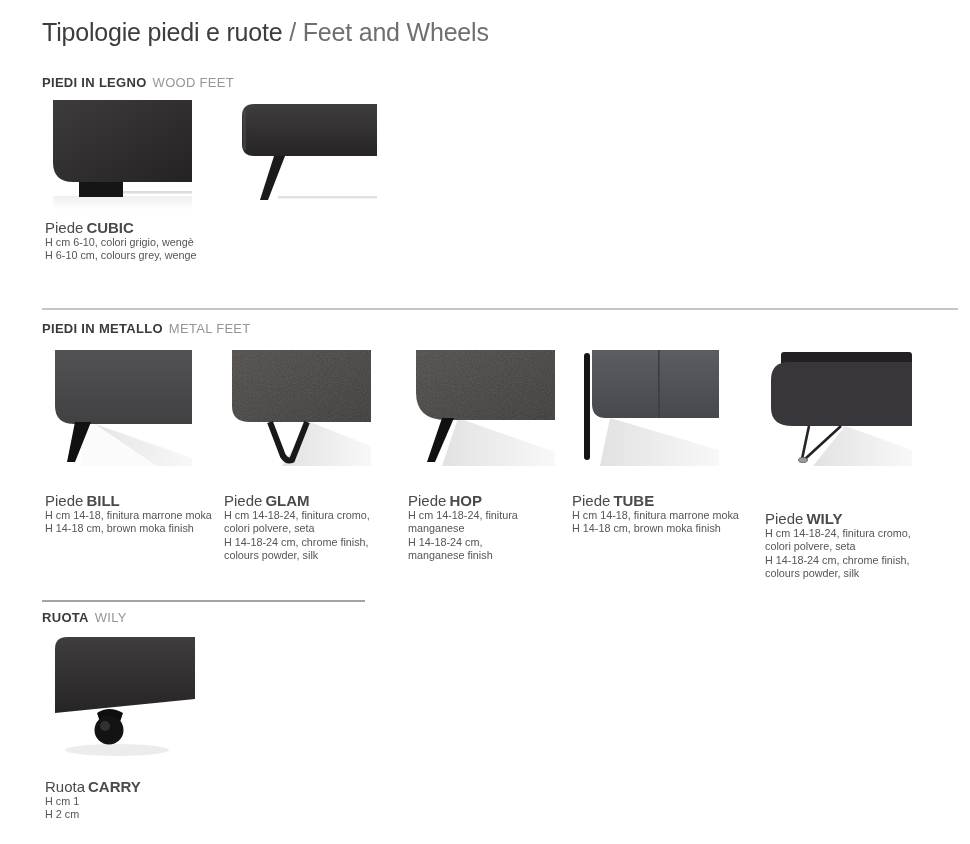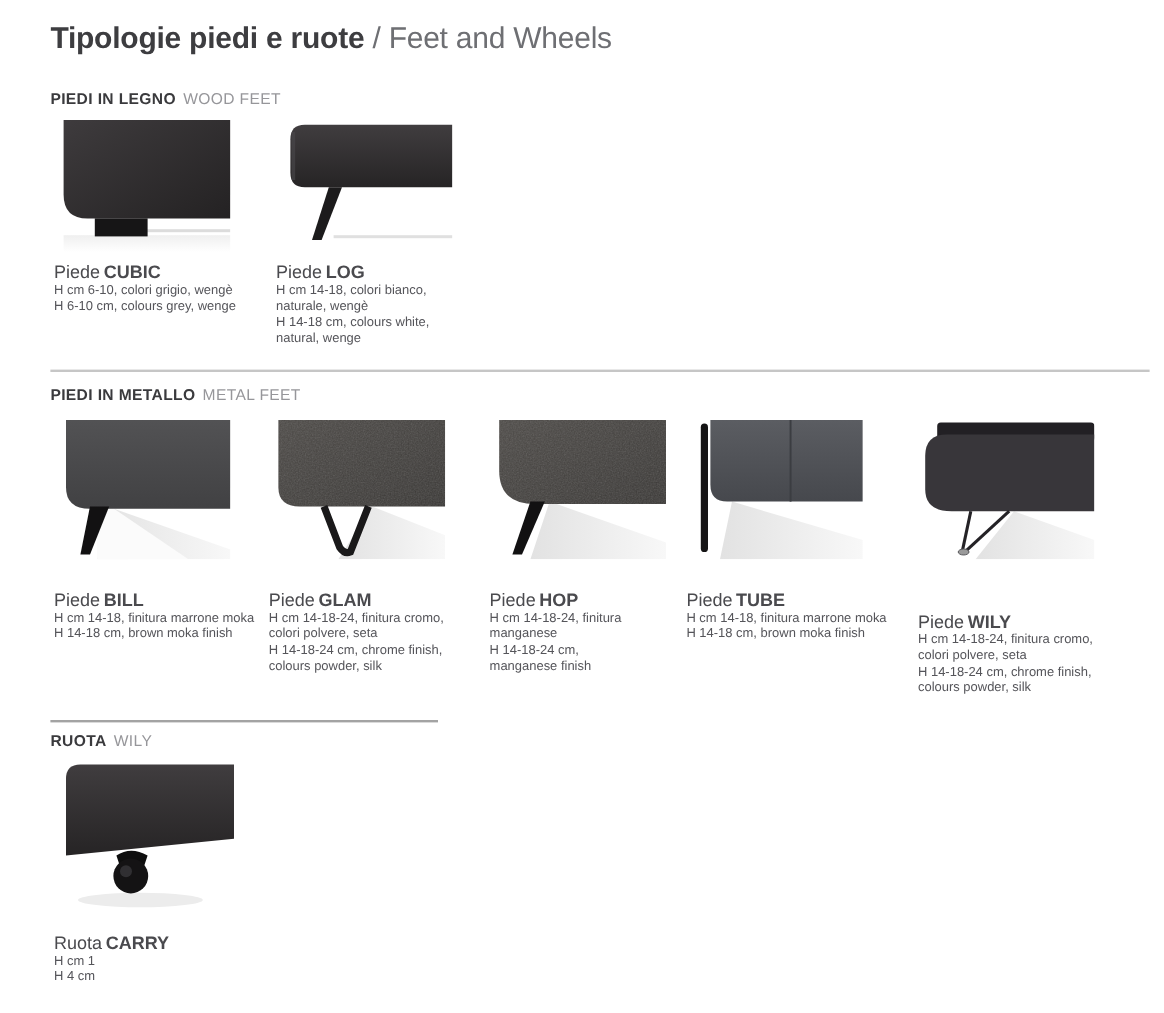--- a/index.html
+++ b/index.html
@@ -1,19 +1,19 @@
 <!DOCTYPE html>
 <html><head>
 <meta charset="utf-8">
 <style>
   html,body{margin:0;padding:0;background:#ffffff;}
   .page{position:relative;width:970px;height:844px;background:#ffffff;overflow:hidden;
         font-family:"Liberation Sans", sans-serif;color:#4c4c4f;}
   .title{position:absolute;left:42px;top:18px;font-size:25px;letter-spacing:-0.2px;white-space:nowrap;}
-  .title .t-it{color:#3d3d40;font-weight:700;}
+  .title .t-it{color:#3d3d40;font-weight:400;}
   .title .t-sep,.title .t-en{color:#6e6f73;font-weight:400;}
   .sec-h{position:absolute;font-size:13px;letter-spacing:0.3px;white-space:nowrap;}
   .sec-h .h-it{color:#3a3a3d;font-weight:700;}
   .sec-h .h-en{color:#96969a;font-weight:400;margin-left:6px;}
   .divider{position:absolute;height:2px;background:#c6c6c6;}
   .divider.dark{height:2px;background:#a3a3a3;}
   .photo{position:absolute;}
   .photo svg{display:block;}
   .cap{position:absolute;font-size:10.8px;line-height:13.6px;color:#55555a;}
   .cap-name{font-size:15px;color:#4a4a4e;margin-bottom:1px;}
@@ -88,27 +88,20 @@
       <rect x="13" y="10" width="3" height="40" fill="#4b494c" opacity="0.6"></rect>
       <polygon points="44,56 55,56 38,100 30,100" fill="#1c1b1c"></polygon>
     </svg>
   </div>
 
   <div class="cap" style="left:45px;top:221px">
     <div class="cap-name"><span>Piede</span><b>CUBIC</b></div>
     <span class="line it">H cm 6-10, colori grigio, wengè</span>
     <span class="line en">H 6-10 cm, colours grey, wenge</span>
   </div>
-  <div class="cap" style="left:230px;top:221px">
-    <div class="cap-name"><span>Piede</span><b>LOG</b></div>
-    <span class="line it">H cm 14-18, colori bianco,</span>
-    <span class="line it">naturale, wengè</span>
-    <span class="line en">H 14-18 cm, colours white,</span>
-    <span class="line en">natural, wenge</span>
-  </div>
 
   <div class="divider" style="left:42px;top:308px;width:916px"></div>
 
   <div class="sec-h" style="left:42px;top:321px">
     <span class="h-it">PIEDI IN METALLO</span><span class="h-en">METAL FEET</span>
   </div>
 
   <div class="photo" style="left:45px;top:348px">
     <svg width="147" height="118" viewBox="0 0 147 118">
       <polygon points="50,76 147,110 147,118 36,118" fill="url(#gShadow)"></polygon>
@@ -196,16 +189,16 @@
       <path d="M10,16 Q10,4 22,4 L150,4 L150,66 L10,80 Z" fill="url(#gDark2)"></path>
       <path d="M52,80 Q64,72 78,80 L74,92 Q64,86 56,92 Z" fill="#0e0e0e"></path>
       <circle cx="64" cy="97" r="14.5" fill="#141314"></circle>
       <circle cx="60" cy="93" r="5" fill="#3c3c3e" opacity="0.7"></circle>
     </svg>
   </div>
 
   <div class="cap" style="left:45px;top:780px">
     <div class="cap-name"><span>Ruota</span><b>CARRY</b></div>
     <span class="line it">H cm 1</span>
-    <span class="line en">H 4 cm</span>
+    <span class="line en">H 2 cm</span>
   </div>
 
 </div>
 
 </body></html>

